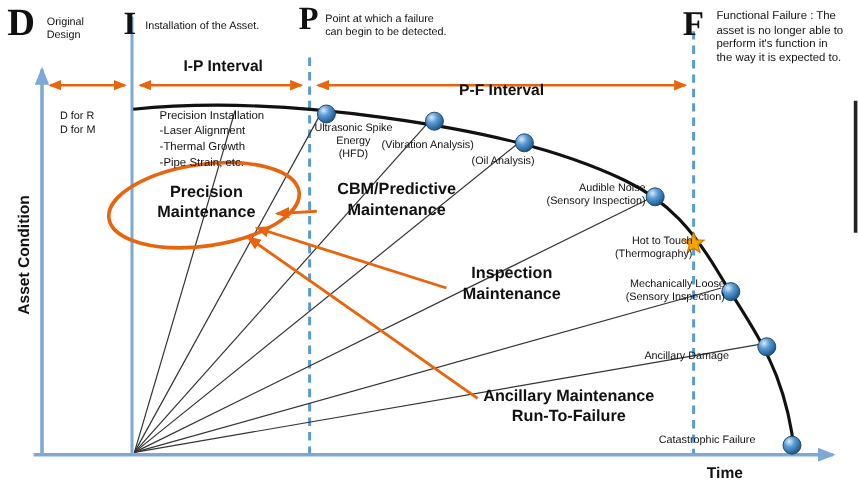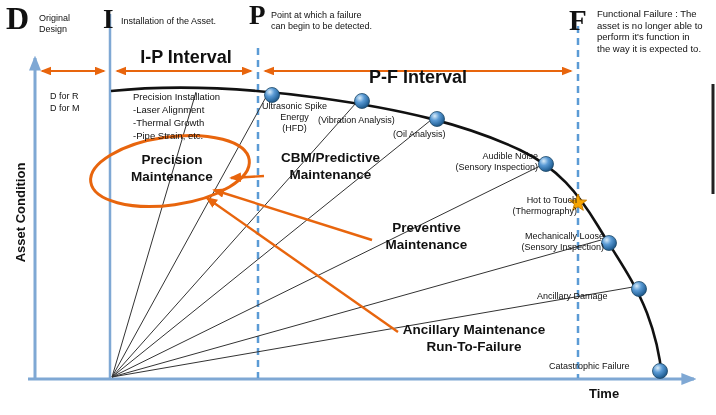--- a/index.html
+++ b/index.html
@@ -5,21 +5,21 @@
   html,body { margin:0; padding:0; background:#ffffff; }
   .stage {
     position:relative; width:716px; height:415px; background:#ffffff;
     font-family:"Liberation Sans", sans-serif; color:#111; overflow:hidden;
   }
   .stage svg.canvas { position:absolute; left:0; top:0; z-index:0; }
   .txt { position:absolute; white-space:pre-line; z-index:2; }
   .big-letter { font-family:"Liberation Serif", serif; font-weight:bold; line-height:1; }
   .small { font-size:9px; line-height:11px; }
   .tiny-note { font-size:9.5px; line-height:11.5px; }
-  .interval-label { font-weight:bold; font-size:18px; text-align:center; }
+  .interval-label { font-weight:bold; font-size:13px; text-align:center; }
   .maint-label { font-weight:bold; font-size:13.5px; line-height:17px; text-align:center; }
   .pt-label { font-size:9px; line-height:11px; }
   .center { text-align:right; }
   .y-axis-label {
     position:absolute; left:-60px; top:205px; width:160px; text-align:center;
     transform:rotate(-90deg); font-weight:bold; font-size:13px; z-index:2;
   }
   .x-axis-label { font-weight:bold; font-size:13px; }
 </style>
 </head>
@@ -114,21 +114,21 @@
 D for M</div>
   <div class="txt" style="left:133px; top:90px; font-size:9.5px; line-height:13px;">Precision Installation
 -Laser Alignment
 -Thermal Growth
 -Pipe Strain, etc.</div>
 
   <div class="txt maint-label" style="left:97px; top:151px; width:150px;">Precision
 Maintenance</div>
   <div class="txt maint-label" style="left:263px; top:149px; width:135px;">CBM/Predictive
 Maintenance</div>
-  <div class="txt maint-label" style="left:369px; top:219px; width:115px;">Preventive
+  <div class="txt maint-label" style="left:369px; top:219px; width:115px;">Inspection
 Maintenance</div>
   <div class="txt maint-label" style="left:379px; top:321px; width:190px;">Ancillary Maintenance
 Run-To-Failure</div>
 
   <div class="y-axis-label" style="white-space:pre-line;">Asset Condition</div>
   <div class="txt x-axis-label" style="left:589px; top:386px;">Time</div>
 
   <div class="txt pt-label" style="left:262px; top:101px;text-align:center;">Ultrasonic Spike
 Energy
 (HFD)</div>

